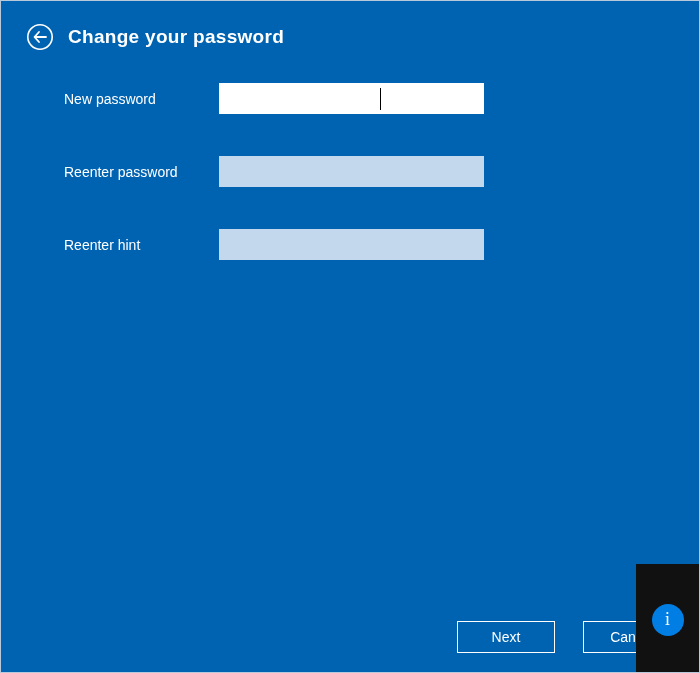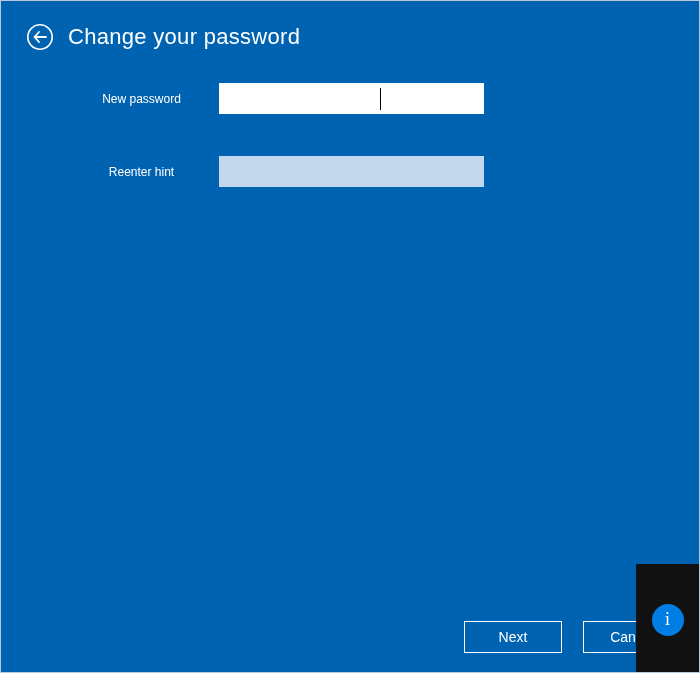--- a/index.html
+++ b/index.html
@@ -18,39 +18,38 @@
     align-items: center;
     gap: 14px;
   }
   .back-icon {
     width: 28px; height: 28px;
     display: inline-flex; align-items: center; justify-content: center;
     cursor: pointer;
   }
   .back-icon svg { display: block; }
   .title {
-    font-size: 22px;
-    font-weight: 400;
+    font-size: 19px;
+    font-weight: 700;
     letter-spacing: 0.3px;
   }
   .form {
     position: absolute;
     left: 63px; top: 82px;
     width: 420px;
   }
   .row {
     display: flex;
     align-items: center;
     margin-bottom: 42px;
   }
   .row label {
     width: 155px;
-    font-size: 12px;
+    font-size: 14px;
     font-weight: 400;
-    text-align: center;
   }
   .row input {
     width: 265px;
     height: 31px;
     border: none;
     outline: none;
     font-size: 14px;
     padding: 4px 6px;
     font-family: inherit;
   }
@@ -68,21 +67,21 @@
     width: 1px; height: 22px;
     background: #000;
     animation: blink 1s step-end infinite;
   }
   @keyframes blink { 50% { opacity: 0; } }
   .input-wrap { position: relative; }
   .footer {
     position: absolute;
     right: 18px; bottom: 19px;
     display: flex;
-    gap: 21px;
+    gap: 28px;
   }
   .btn {
     width: 98px; height: 32px;
     background: #0063b1;
     border: 1.5px solid #ffffff;
     color: #ffffff;
     font-size: 14px;
     font-family: inherit;
     cursor: pointer;
     display: inline-flex; align-items: center; justify-content: center;
@@ -127,20 +126,24 @@
   <div class="form">
 
     <div class="row">
       <label>New password</label>
       <div class="input-wrap">
         <input type="password" class="active" value="" style="">
         <span class="caret"></span>
       </div>
     </div>
 
+    <div class="row">
+      <label>Reenter password</label>
+      <input type="password" class="inactive" value="" style="">
+    </div>
 
     <div class="row">
       <label>Reenter hint</label>
       <input type="text" class="inactive" value="" style="">
     </div>
 
   </div>
 
   <div class="footer">
     <button class="btn">Next</button>

